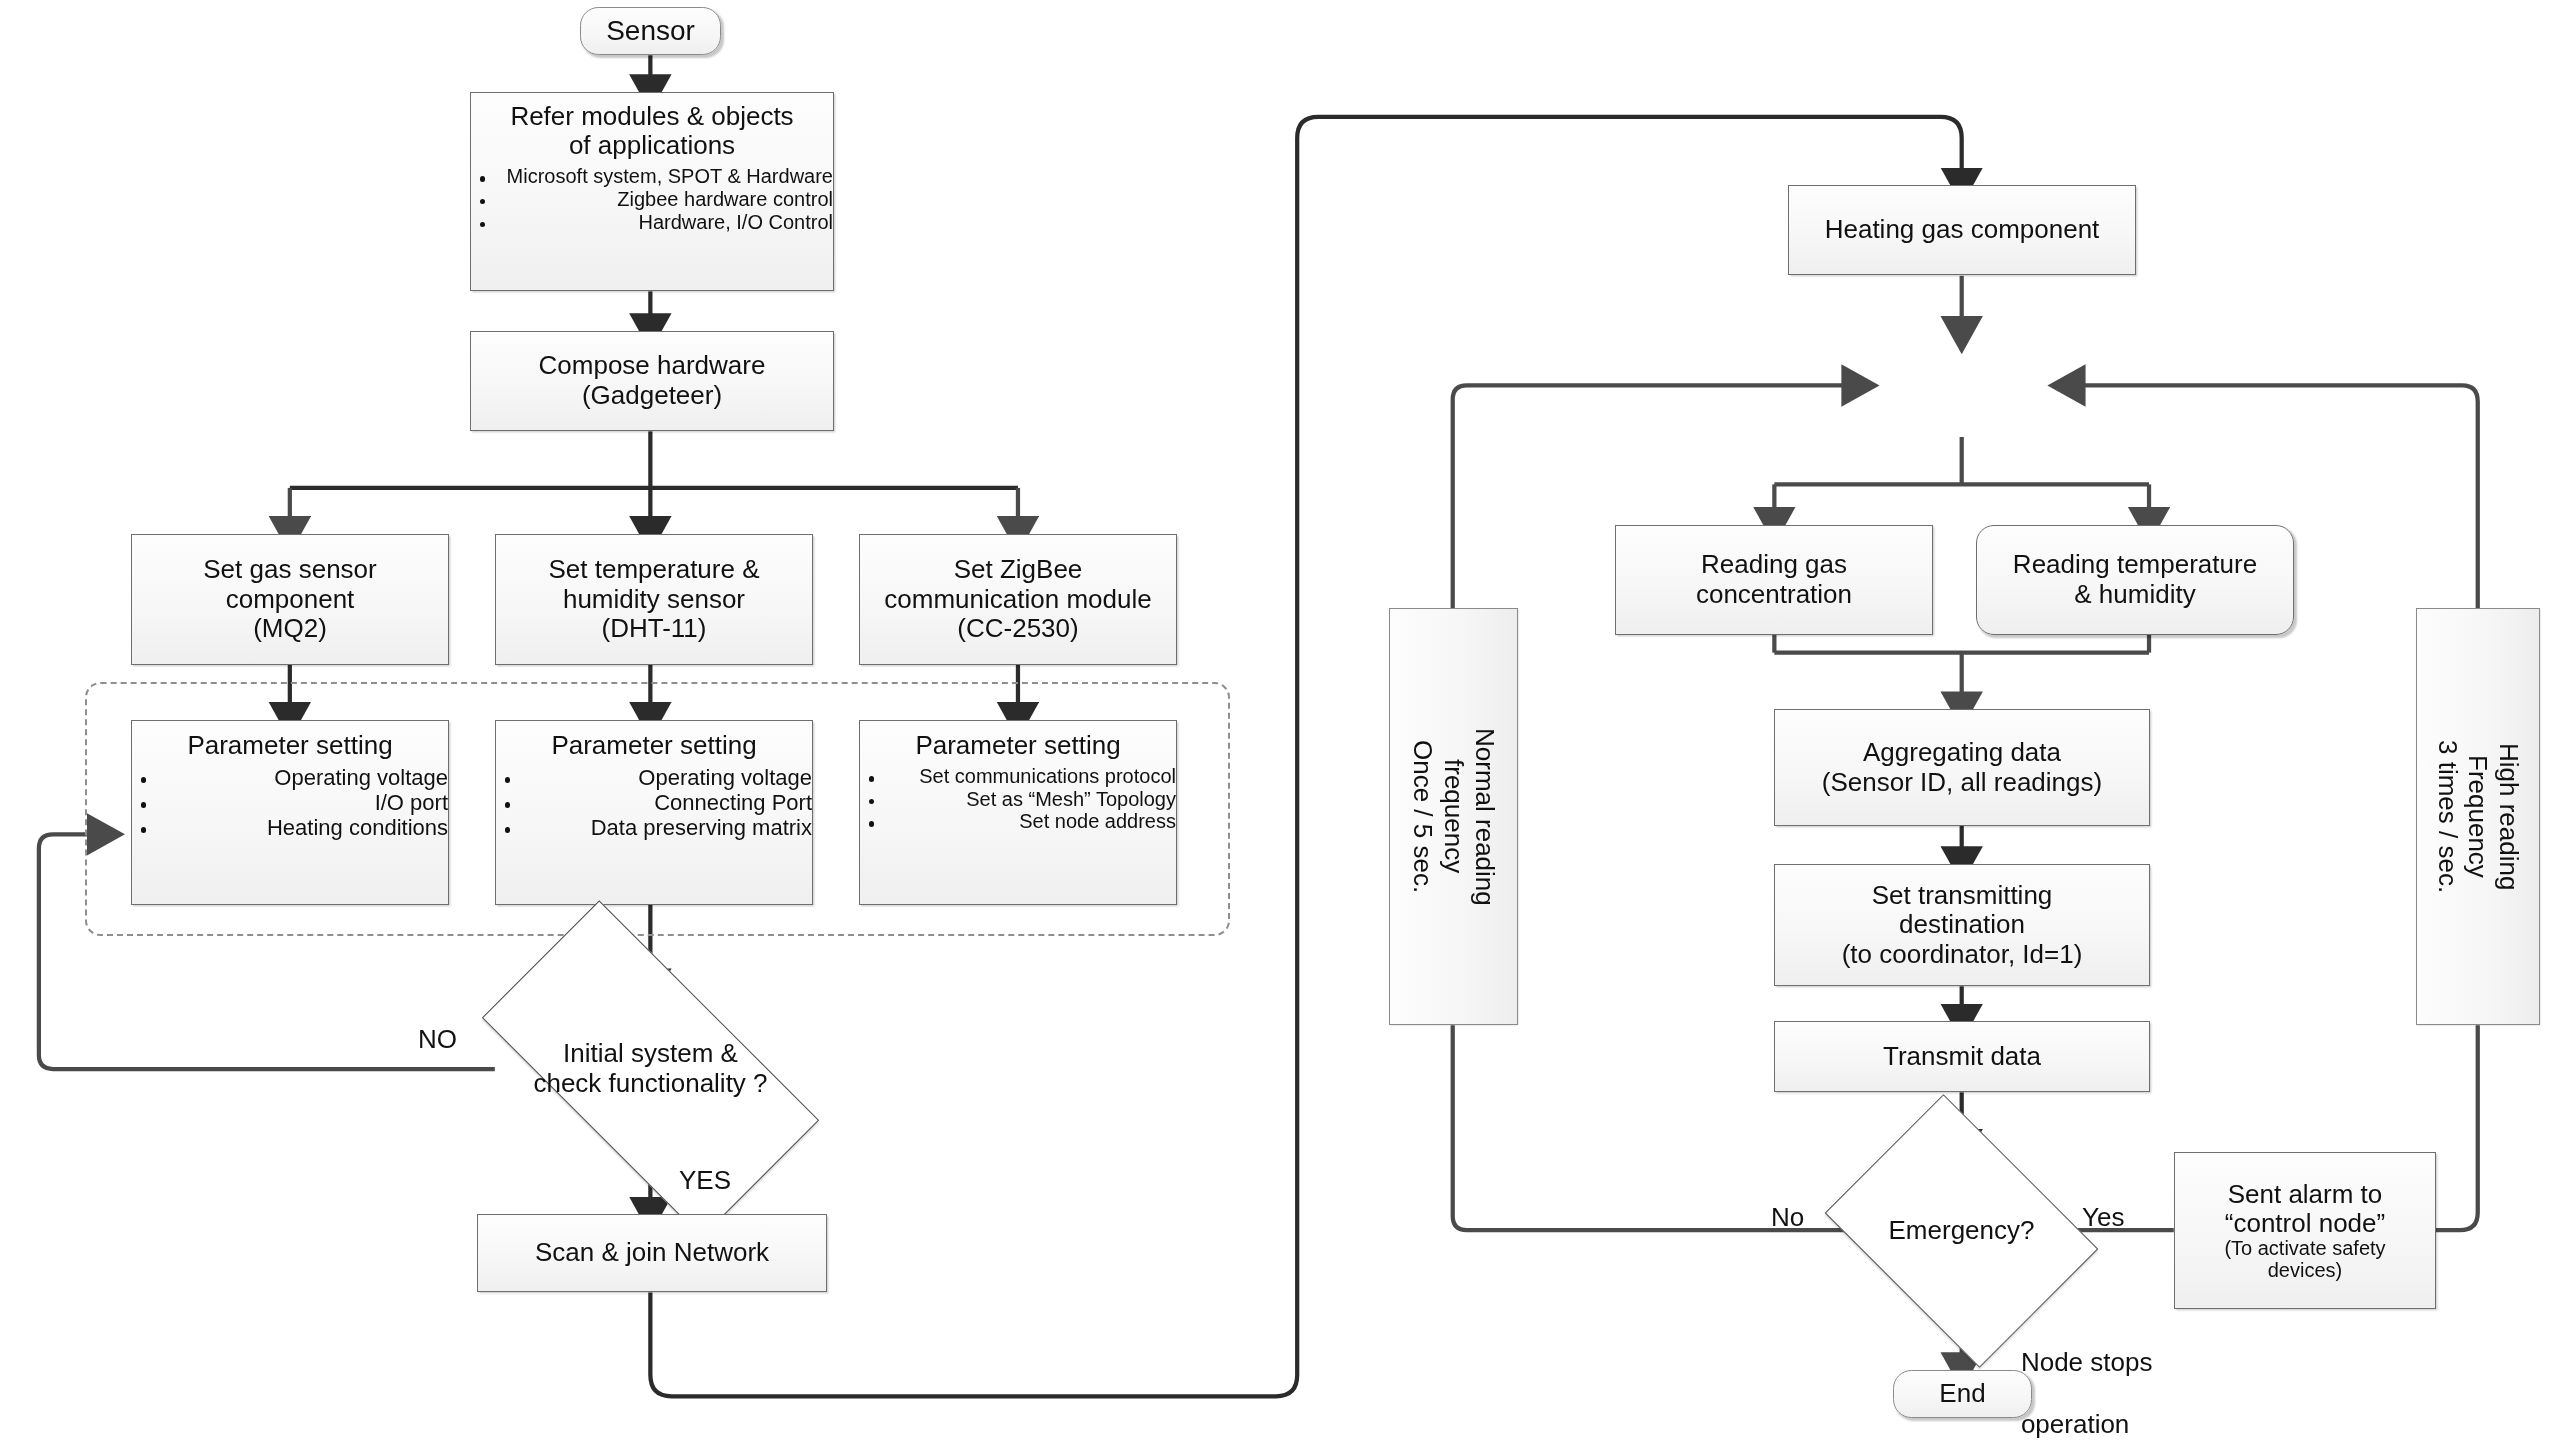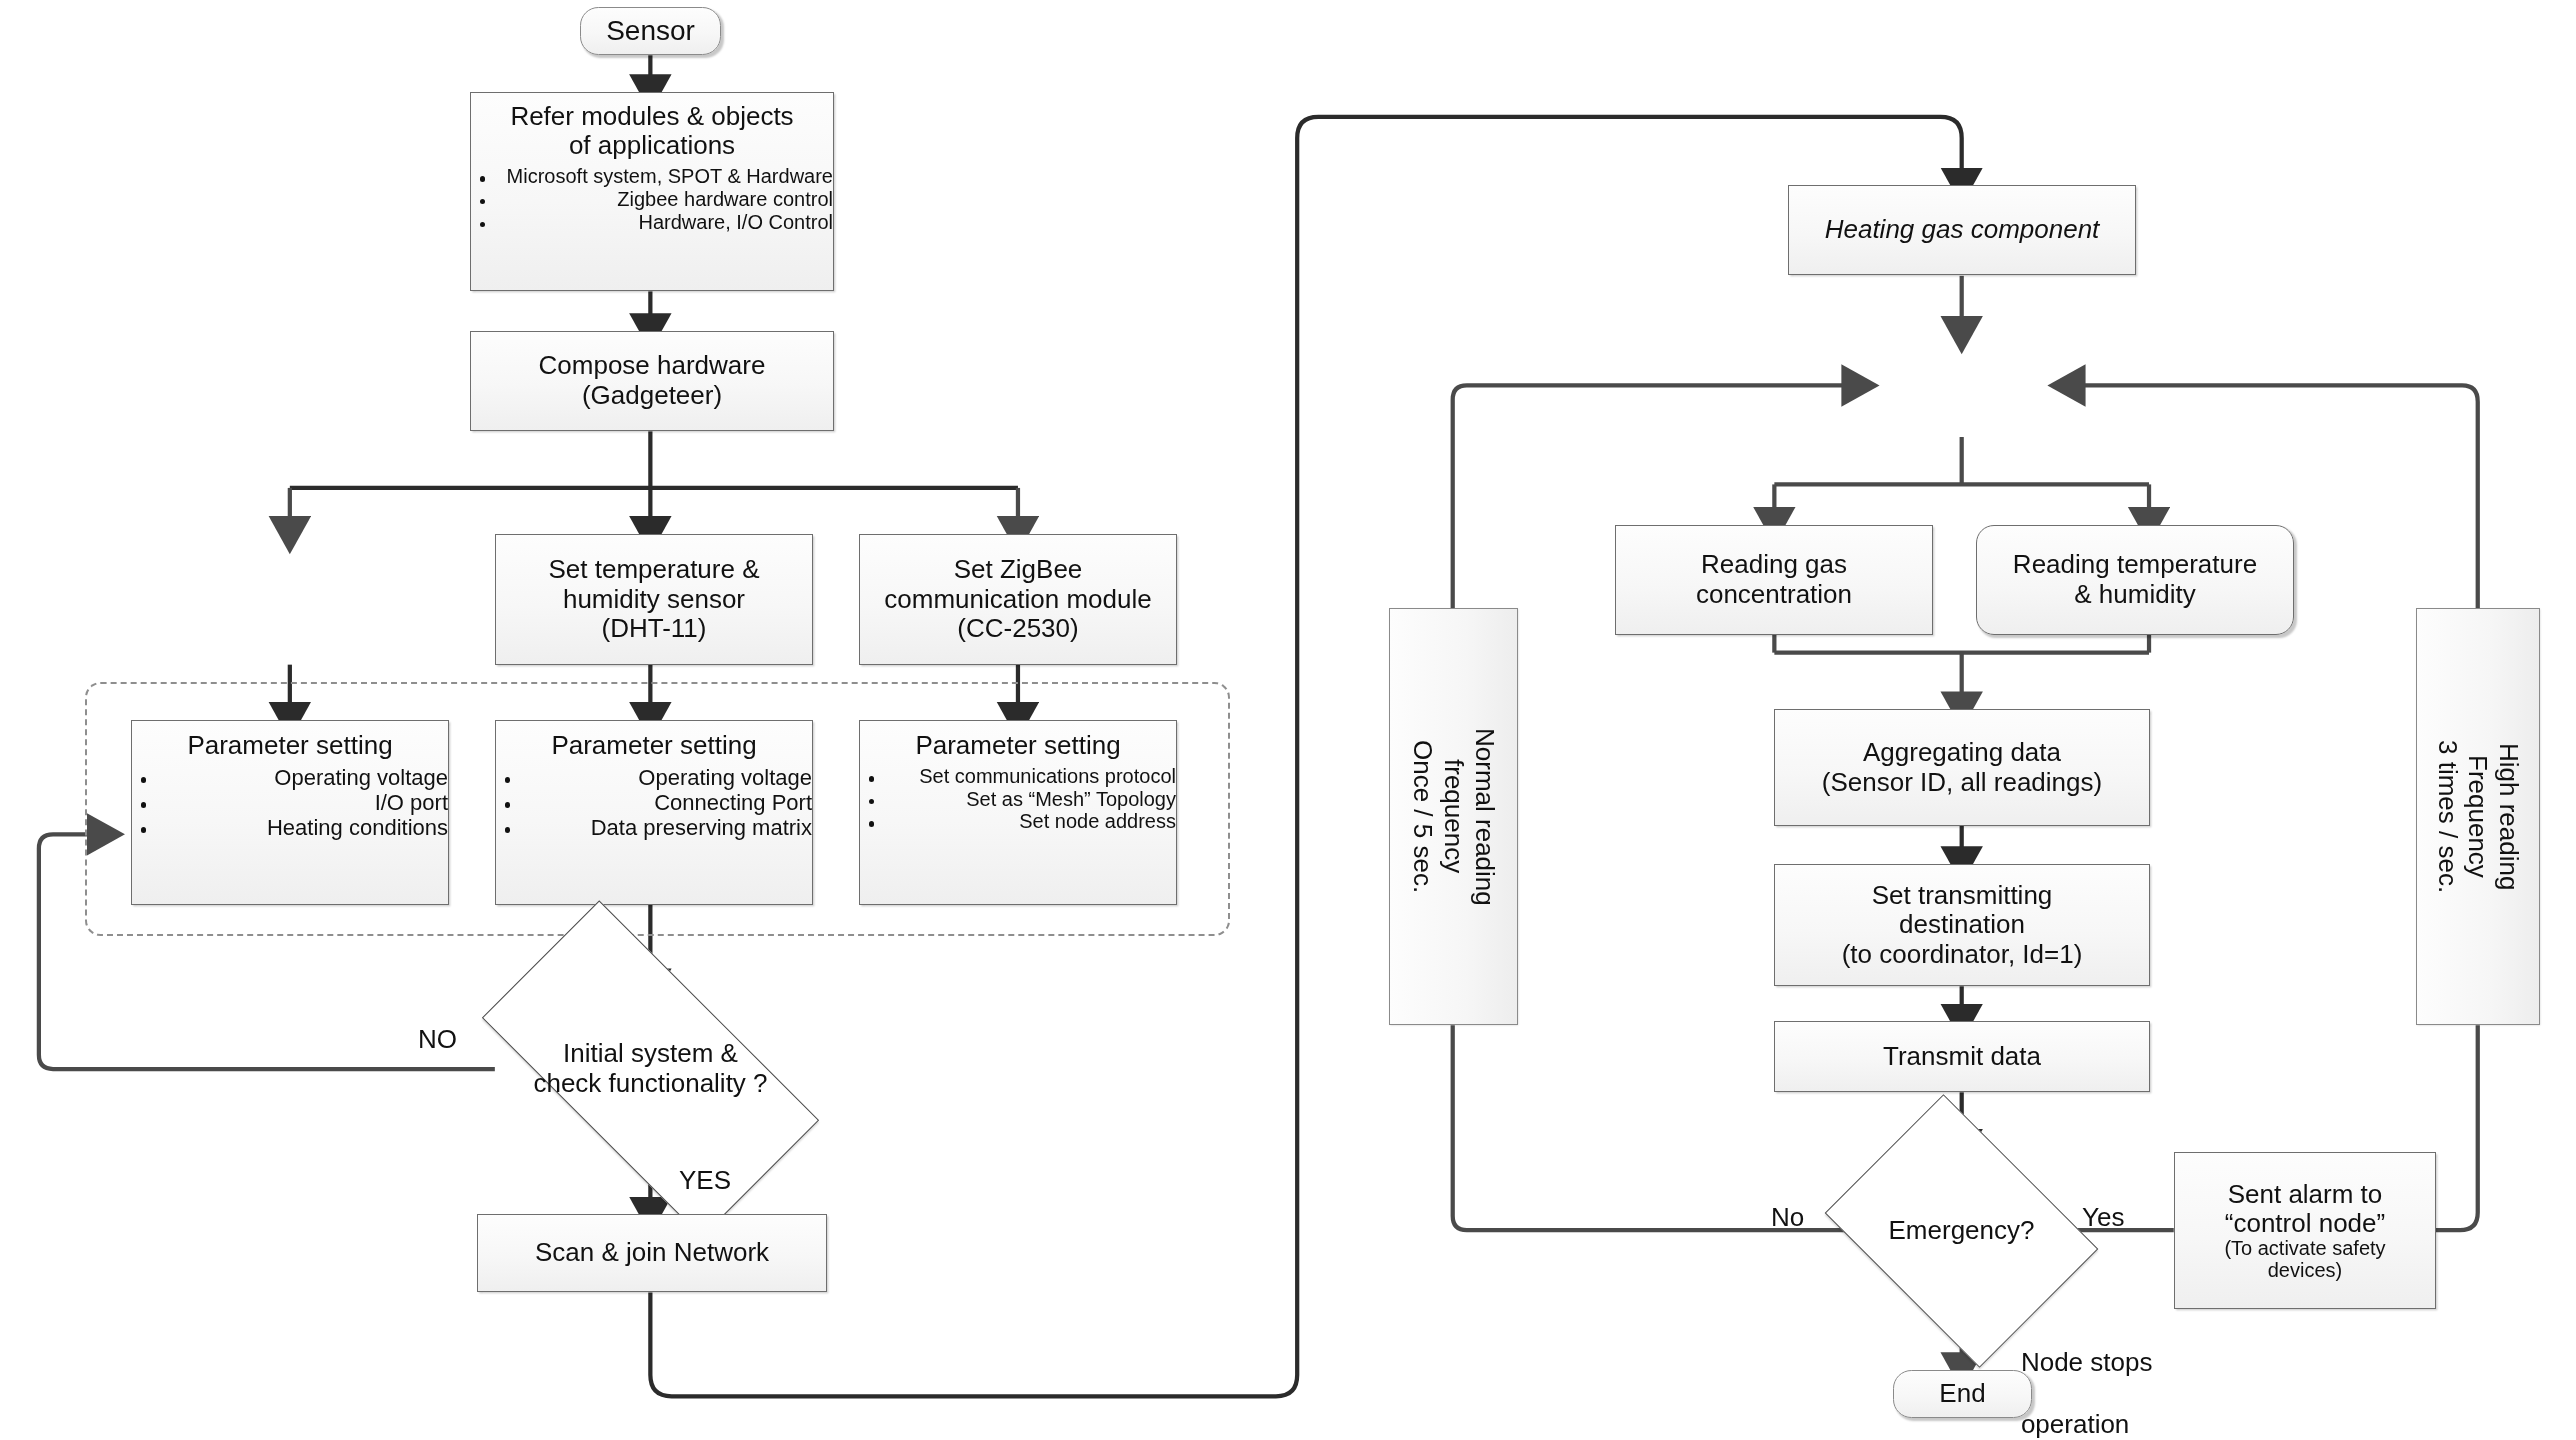--- a/index.html
+++ b/index.html
@@ -182,20 +182,25 @@
       <li>Zigbee hardware  control</li>
       <li>Hardware, I/O Control</li>
     </ul>
   </div>
 
   <div class="node fs-md" style="left:470px;top:331px;width:364px;height:100px;">
     <span class="ttl">Compose hardware</span>
     <span class="ttl">(Gadgeteer)</span>
   </div>
 
+  <div class="node fs-md" style="left:131px;top:534px;width:318px;height:131px;">
+    <span class="ttl">Set gas sensor</span>
+    <span class="ttl">component</span>
+    <span class="ttl">(MQ2)</span>
+  </div>
 
   <div class="node fs-md" style="left:495px;top:534px;width:318px;height:131px;">
     <span class="ttl">Set temperature &amp;</span>
     <span class="ttl">humidity sensor</span>
     <span class="ttl">(DHT-11)</span>
   </div>
 
   <div class="node fs-md" style="left:859px;top:534px;width:318px;height:131px;">
     <span class="ttl">Set ZigBee</span>
     <span class="ttl">communication module</span>
@@ -239,21 +244,21 @@
     </div>
   </div>
 
   <div class="elabel fs-md" style="left:418px;top:1024px;">NO</div>
   <div class="elabel fs-md" style="left:679px;top:1165px;">YES</div>
 
   <div class="node fs-md" style="left:477px;top:1214px;width:350px;height:78px;">
     <span class="ttl">Scan &amp; join Network</span>
   </div>
 
-  <div class="node fs-md" style="left:1788px;top:185px;width:348px;height:90px;font-style:italic;">
+  <div class="node fs-md" style="left:1788px;top:185px;width:348px;height:90px;">
     <span class="ttl">Heating gas component</span>
   </div>
 
 
   <div class="node fs-md" style="left:1615px;top:525px;width:318px;height:110px;">
     <span class="ttl">Reading gas</span>
     <span class="ttl">concentration</span>
   </div>
 
   <div class="node fs-md" style="left:1976px;top:525px;width:318px;height:110px;border-radius:18px;">

